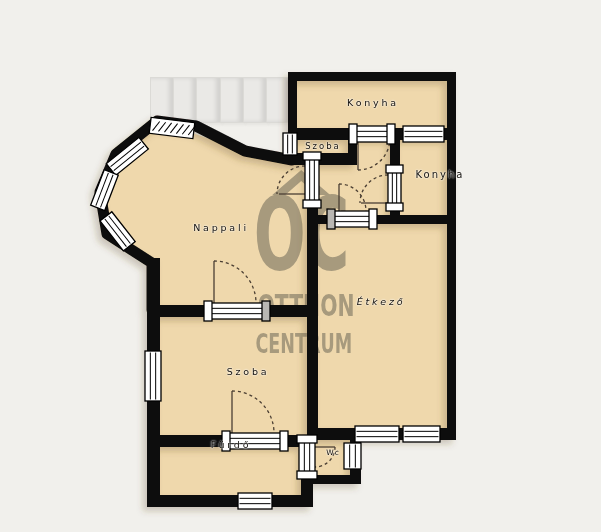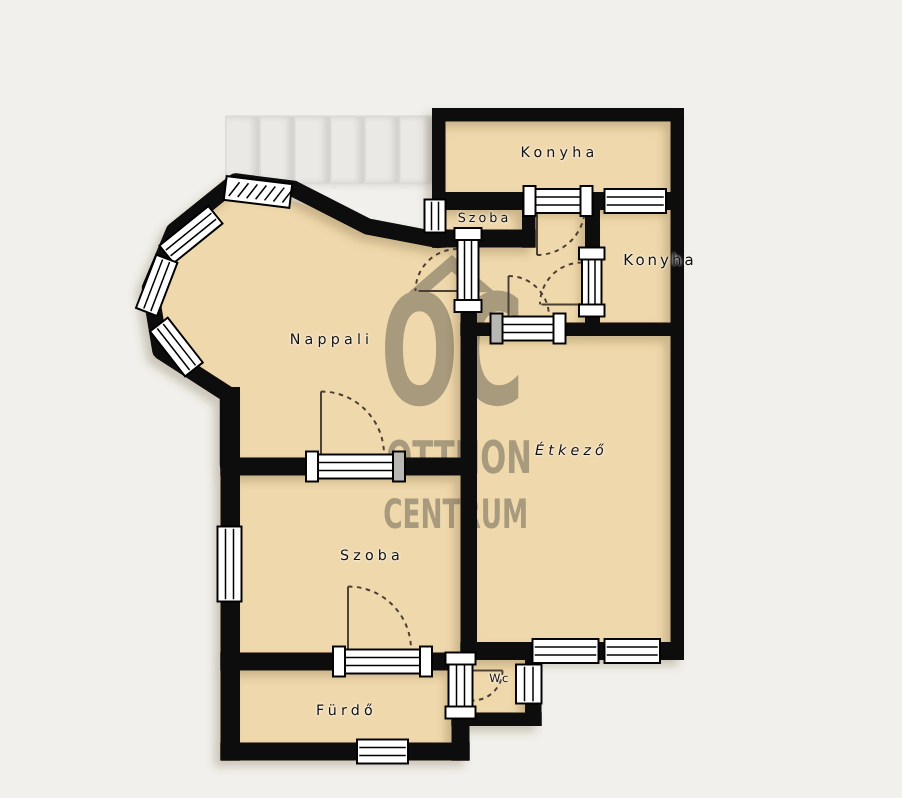--- a/index.html
+++ b/index.html
@@ -224,15 +224,15 @@
         </g>
       </g>
   </svg>
 
   <div class="room-label" style="left:373px;top:102px;">Konyha</div>
   <div class="room-label" style="left:323px;top:146px;font-size:8.5px;letter-spacing:2px;">Szoba</div>
   <div class="room-label" style="left:440px;top:174px;font-size:10px;letter-spacing:2px;">Konyha</div>
   <div class="room-label" style="left:221px;top:227px;">Nappali</div>
   <div class="room-label" style="left:381px;top:301px;font-style:italic;">Étkező</div>
   <div class="room-label" style="left:248px;top:371px;">Szoba</div>
-  <div class="room-label" style="left:231px;top:474px;text-align:center;">Fürdő</div>
+  <div class="room-label" style="left:231px;top:444px;text-align:center;">Fürdő</div>
   <div class="room-label small" style="left:333px;top:452px;">Wc</div>
 </div>
 
 </body></html>

